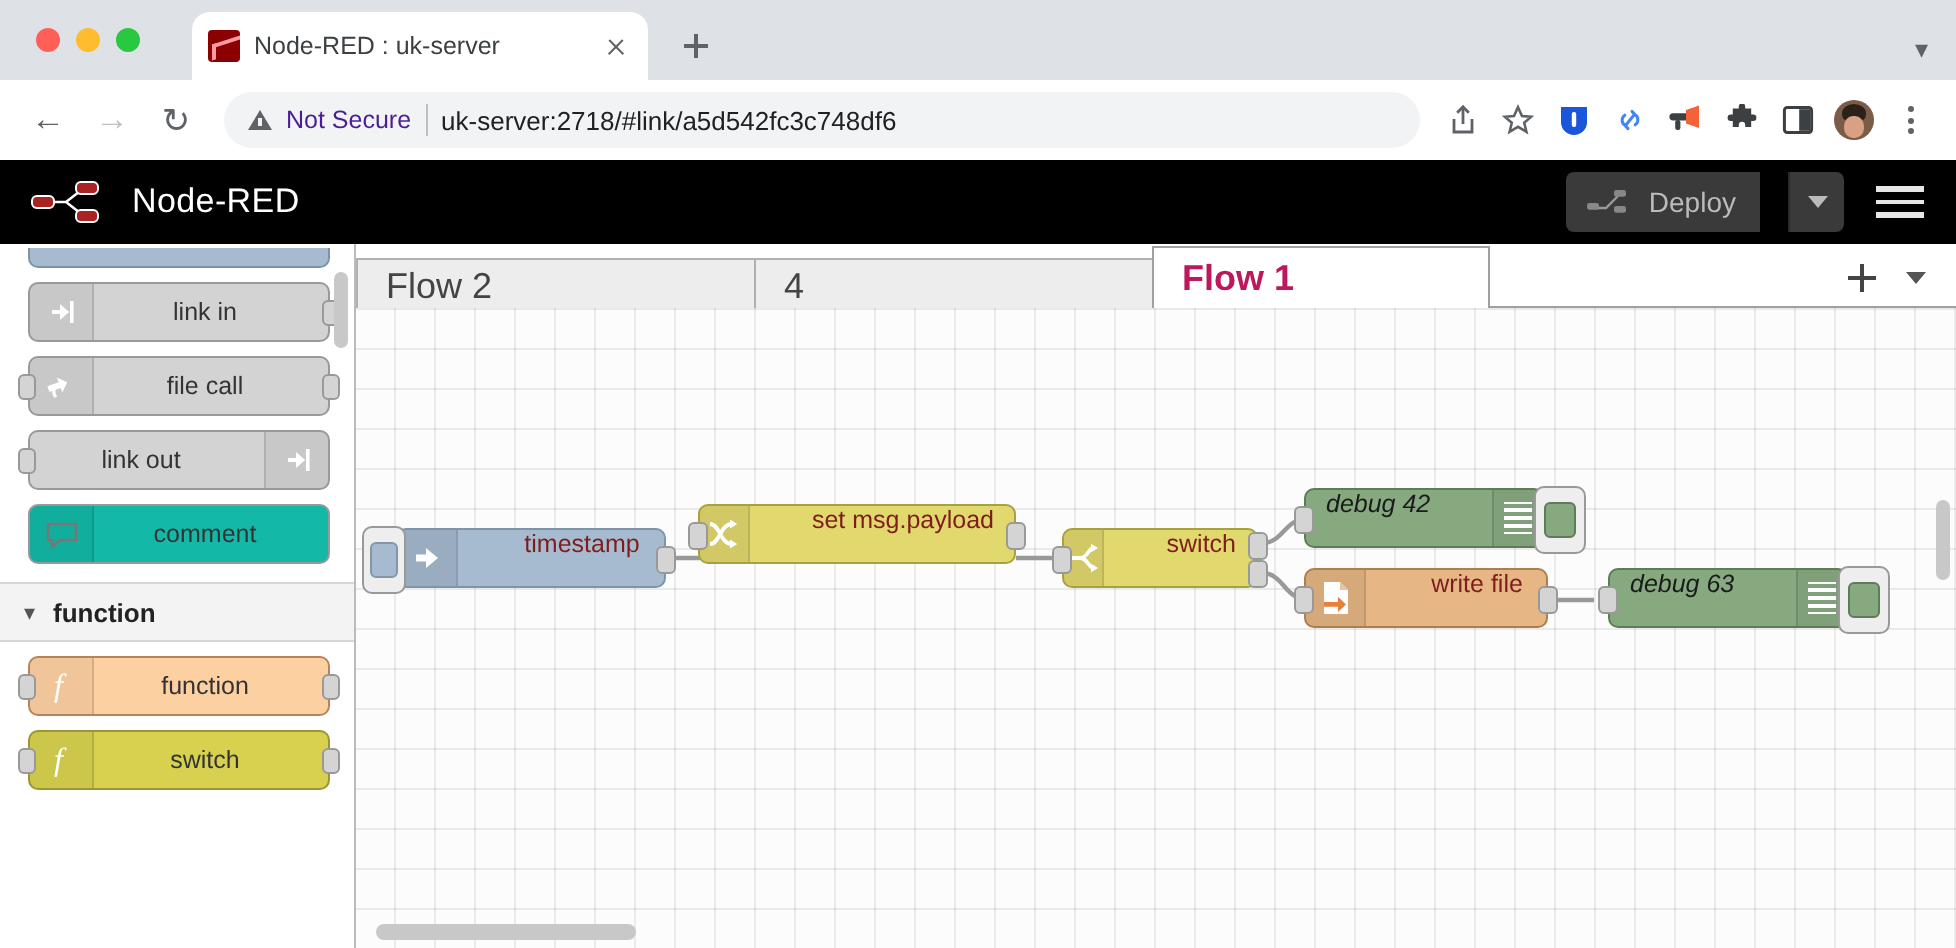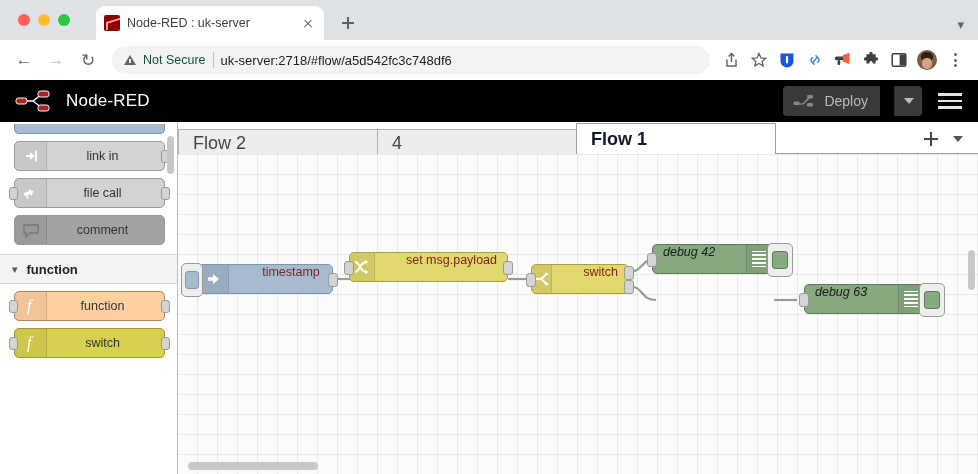--- a/index.html
+++ b/index.html
@@ -36,21 +36,21 @@
 
   .navbar { height:40px; background:#fff; display:flex; align-items:center; padding:0 10px; gap:4px; }
   .navbtn { width:28px; height:28px; display:flex; align-items:center; justify-content:center; color:#5f6368; font-size:17px; border-radius:50%; }
   .navbtn.dim { color:#bdc1c6; }
   .omnibox {
     flex:1; height:28px; background:#f1f3f4; border-radius:14px; margin-left:6px;
     display:flex; align-items:center; padding:0 8px 0 12px; gap:7px; min-width:0;
   }
   .warn-tri { width:0;height:0;border-left:6px solid transparent;border-right:6px solid transparent;border-bottom:10px solid #5f6368; position:relative;}
   .warn-tri:after{content:"";position:absolute;left:-1px;top:3.5px;width:2px;height:4px;background:#f1f3f4;}
-  .notsecure { font-size:12.5px; color:#14532d; white-space:nowrap; }
+  .notsecure { font-size:12.5px; color:#4c1d95; white-space:nowrap; }
   .vsep { width:1px; height:16px; background:#bdc1c6; }
   .url { font-size:13px; color:#202124; white-space:nowrap; overflow:hidden; }
   .tb-icons { display:flex; align-items:center; gap:2px; margin-left:4px; }
   .ti { width:26px; height:26px; display:flex; align-items:center; justify-content:center; }
   svg { display:block; }
   .avatar { width:20px; height:20px; border-radius:50%; background:#7a5c48; overflow:hidden; position:relative; }
   .avatar:before{content:"";position:absolute;left:4px;top:2px;width:12px;height:9px;border-radius:50% 50% 40% 40%;background:#2b2118;}
   .avatar:after{content:"";position:absolute;left:5px;top:8px;width:10px;height:11px;border-radius:45%;background:#d9a183;}
   .kebab { display:flex; flex-direction:column; gap:2.5px; align-items:center; }
   .kebab i { width:3px; height:3px; border-radius:50%; background:#5f6368; display:block; }
@@ -88,41 +88,41 @@
     margin:7px 12px 0 14px; height:30px; border-radius:5px; border:1px solid #999;
     display:flex; align-items:center; position:relative; background:#d3d3d3;
   }
   .pnode .pico { width:32px; height:100%; border-right:1px solid rgba(0,0,0,.12);
     display:flex; align-items:center; justify-content:center; background:rgba(0,0,0,.05); border-radius:4px 0 0 4px;}
   .pnode .plabel { flex:1; text-align:center; font-size:12.5px; color:#333; padding-right:6px; }
   .pnode.ralign .pico { order:2; border-right:none; border-left:1px solid rgba(0,0,0,.12); border-radius:0 4px 4px 0; }
   .pnode.ralign .plabel { order:1; }
   .port { position:absolute; width:9px; height:13px; background:#d4d4d4; border:1px solid #999; border-radius:3px; top:8px; }
   .port.left { left:-6px; } .port.right { right:-6px; }
-  .pnode.comment { background:#a3a3a3; }
+  .pnode.comment { background:#14b8a6; }
   .pnode.fn { background:#fdd0a2; border-color:#b4845a; }
   .pnode.sw { background:#d7d14f; border-color:#9a9636; }
   .pnode.clip { margin-top:0; border-radius:0 0 5px 5px; height:10px; background:#a6bbcf; border-color:#7d93a8; border-top:none; }
   .pcat { height:30px; background:#f3f3f3; border-top:1px solid #d6d6d6; border-bottom:1px solid #d6d6d6;
     display:flex; align-items:center; gap:9px; padding:0 12px; margin-top:9px; }
   .pcat-chev { color:#555; font-size:11px; }
   .pcat-name { font-size:13px; font-weight:bold; color:#222; }
   .pal-scroll { position:absolute; right:3px; top:14px; width:7px; height:38px; background:#c8c8c8; border-radius:4px; }
 
   
   .canvas-col { flex:1; display:flex; flex-direction:column; min-width:0; }
   .tabbar { height:32px; background:#fff; border-bottom:1px solid #a0a0a0; display:flex; align-items:flex-end; position:relative; }
   .ftab {
     height:28px; background:#ededed; border:1px solid #b0b0b0; border-bottom:none;
     display:flex; align-items:center; padding:0 14px; font-size:18px; color:#444;
     margin-right:-1px; position:relative; top:4px;
   }
   .ftab.f1 { width:200px; } .ftab.f2 { width:200px; }
-  .ftab.active { background:#fff; color:#0f172a; font-weight:bold; height:31px; top:1px;
-    border-color:#a0a0a0; z-index:2; width:200px; }
+  .ftab.active { background:#fff; color:#be185d; font-weight:bold; height:31px; top:1px;
+    border-color:#a0a0a0; z-index:2; width:169px; }
   .tab-actions { margin-left:auto; display:flex; align-items:center; gap:2px; padding:0 8px 2px 0; }
   .tab-plus { width:26px; height:24px; position:relative; }
   .tab-plus:before,.tab-plus:after{content:"";position:absolute;background:#444;}
   .tab-plus:before{left:6px;top:11px;width:14px;height:2.2px;}
   .tab-plus:after{left:11.9px;top:5px;width:2.2px;height:14px;}
   .tab-caret { width:24px; height:24px; display:flex; align-items:center; justify-content:center; }
   .tab-caret i { width:0;height:0;border-left:5px solid transparent;border-right:5px solid transparent;border-top:6px solid #555;}
 
   .canvas {
     flex:1; position:relative; overflow:hidden;
@@ -180,21 +180,21 @@
     <div class="chev-right">▾</div>
   </div>
   <div class="navbar">
     <div class="navbtn">←</div>
     <div class="navbtn dim">→</div>
     <div class="navbtn">↻</div>
     <div class="omnibox">
       <span class="warn-tri"></span>
       <span class="notsecure">Not Secure</span>
       <span class="vsep"></span>
-      <span class="url">uk-server:2718/#flow/a5d542fc3c748df6</span>
+      <span class="url">uk-server:2718/#link/a5d542fc3c748df6</span>
     </div>
     <div class="tb-icons">
       <div class="ti">
         <svg width="15" height="16" viewBox="0 0 15 16">
             <path d="M7.5 1.5 L7.5 10" stroke="#5f6368" stroke-width="1.4" fill="none"></path>
             <path d="M4.6 4.4 L7.5 1.4 L10.4 4.4" stroke="#5f6368" stroke-width="1.4" fill="none"></path>
             <path d="M3 7.5 L3 14 L12 14 L12 7.5" stroke="#5f6368" stroke-width="1.4" fill="none"></path>
           </svg>
       </div>
       <div class="ti">
@@ -305,20 +305,30 @@
           <svg width="17" height="17" viewBox="0 0 17 17">
               <path d="M2 6 h6 v-2.5 l4 4 l-4 4 v-2.5 h-6 z" fill="#fff" transform="rotate(-20 8 8)"></path>
               <path d="M6 13.5 a4 4 0 0 1 0.5 -6" stroke="#fff" stroke-width="1.6" fill="none"></path>
             </svg>
         </span>
         <span class="plabel">file call</span>
         <span class="port left"></span>
         <span class="port right"></span>
       </div>
 
+      <div class="pnode ralign">
+        <span class="pico">
+          <svg width="16" height="16" viewBox="0 0 16 16">
+              <path d="M3 8 h7 M7 4 l4.6 4 l-4.6 4 v-3 h-4 v-2 h4 z" fill="#fff"></path>
+              <rect x="12" y="2.5" width="1.8" height="11" fill="#fff"></rect>
+            </svg>
+        </span>
+        <span class="plabel">link out</span>
+        <span class="port left"></span>
+      </div>
 
       <div class="pnode comment">
         <span class="pico">
           <svg width="18" height="15" viewBox="0 0 18 15">
               <path d="M2 2 h14 v8 h-8 l-4 3.5 v-3.5 h-2 z" fill="none" stroke="#777" stroke-width="1.3"></path>
             </svg>
         </span>
         <span class="plabel">comment</span>
       </div>
 
@@ -430,20 +440,32 @@
             <span></span>
             <span></span>
             <span></span>
             <span></span>
           </span>
         <span class="dbg-tail">
             <i></i>
           </span>
       </div>
 
+      <div class="node filenode" style="left:474px; top:130px; width:122px;">
+        <span class="nport" style="left:-6px; top:8px;"></span>
+        <span class="ico">
+          <svg width="20" height="20" viewBox="0 0 20 20">
+              <path d="M4 2 h8 l4 4 v12 h-12 z" fill="#fff"></path>
+              <path d="M12 2 v4 h4 z" fill="#e8c49c"></path>
+              <path d="M4 12 h7 v-2.6 l4 3.8 l-4 3.8 v-2.6 h-7 z" fill="#e8803a"></path>
+            </svg>
+        </span>
+        <span class="lbl">write file</span>
+        <span class="nport" style="right:-6px; top:8px;"></span>
+      </div>
 
       <div class="node debug" style="left:626px; top:130px; width:120px;">
         <span class="nport" style="left:-6px; top:8px;"></span>
         <span class="lbl">debug 63</span>
         <span class="dbg-bars">
             <span></span>
             <span></span>
             <span></span>
             <span></span>
             <span></span>

